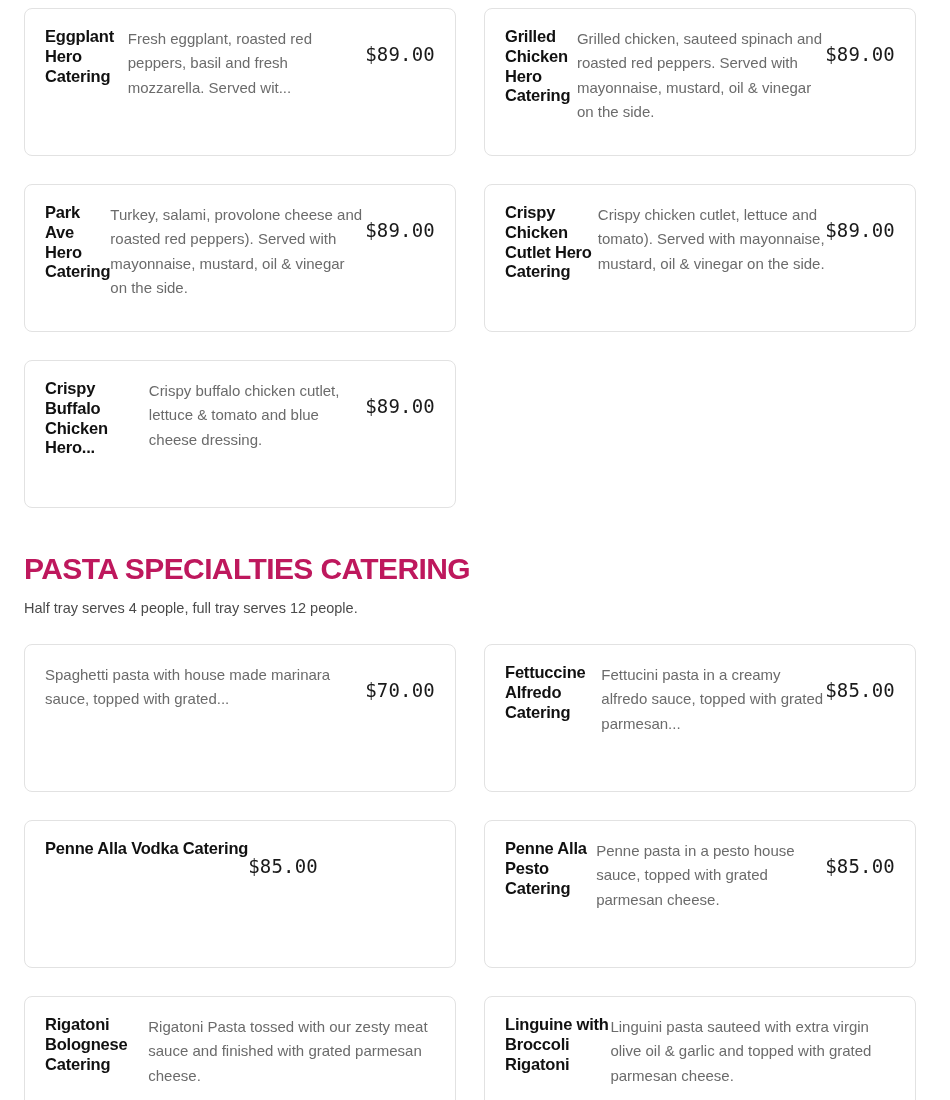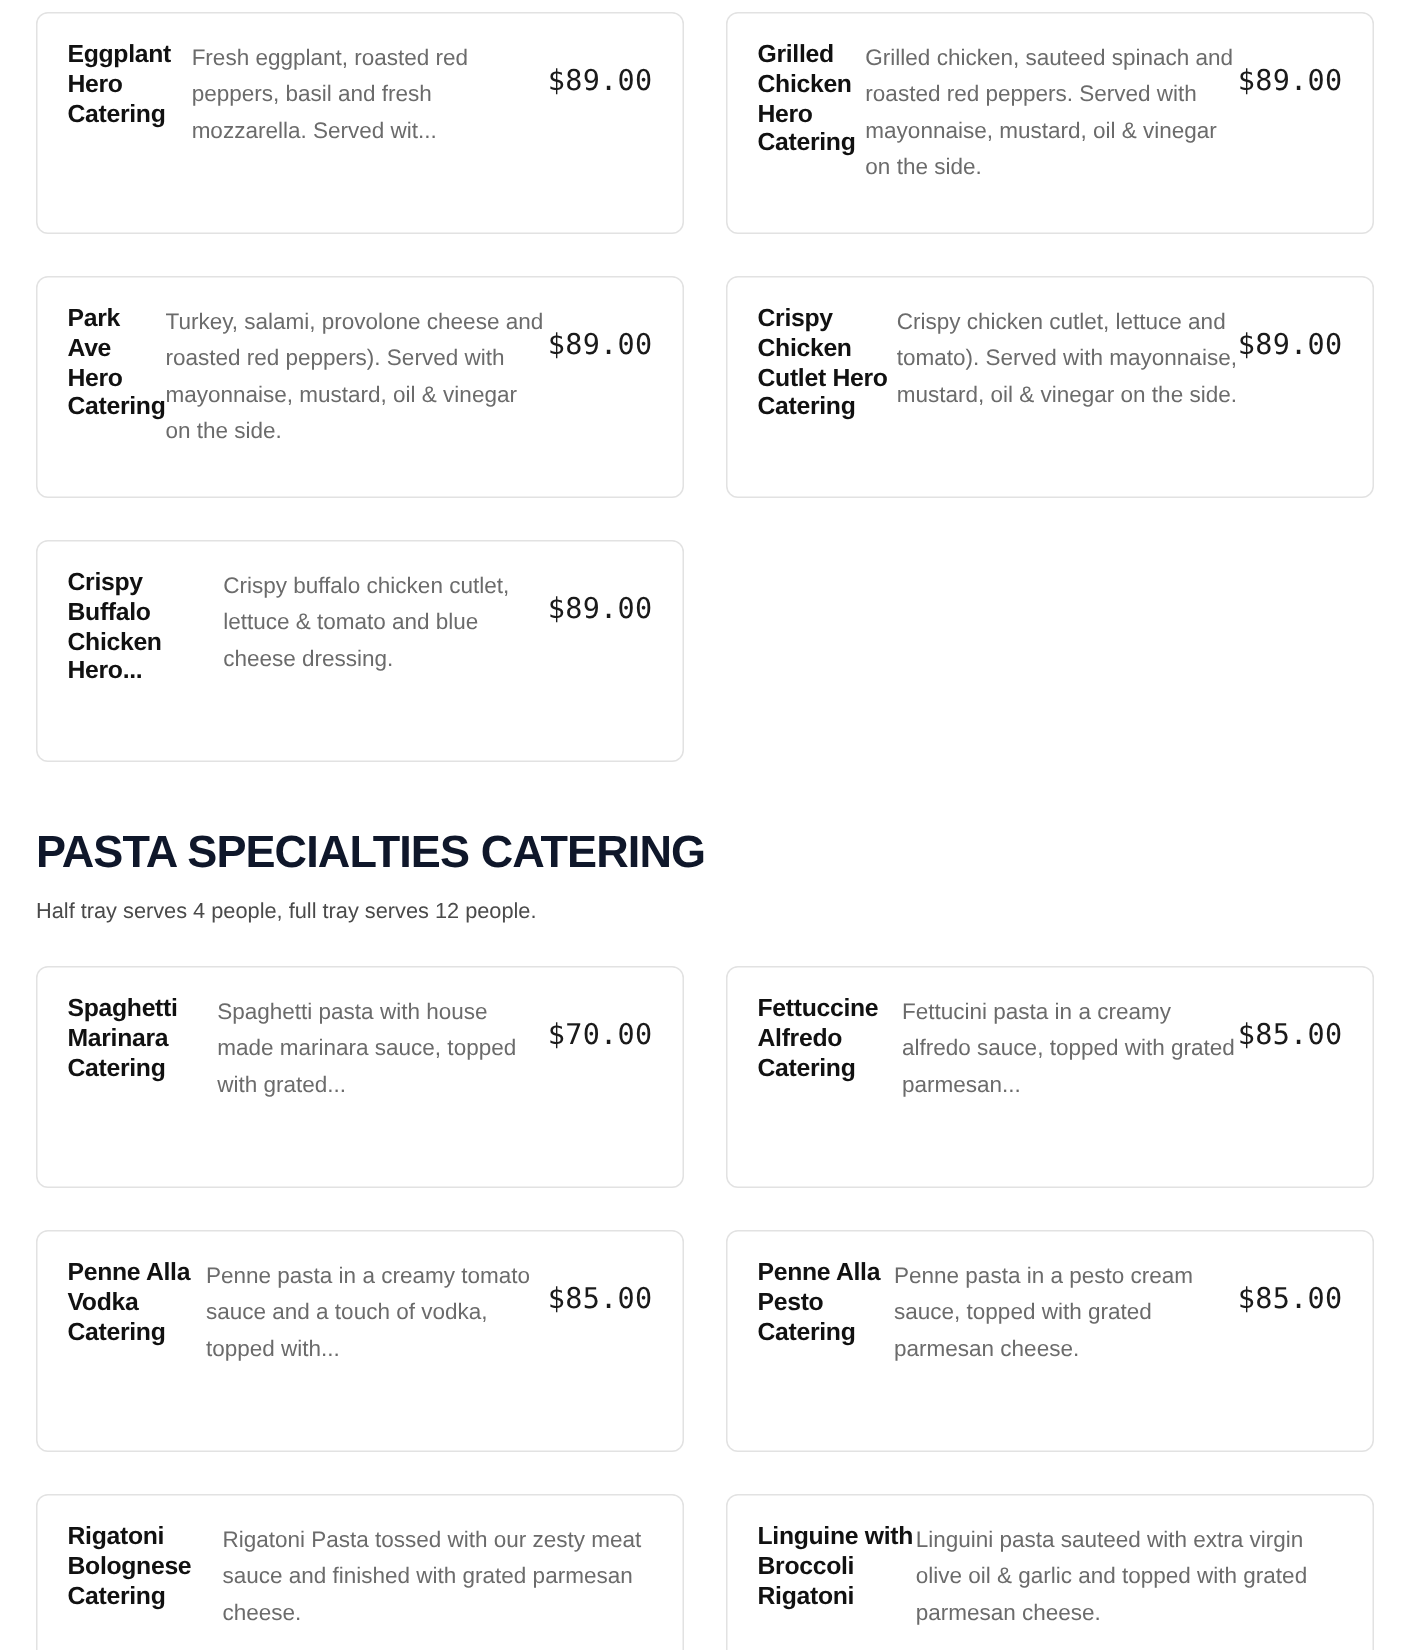--- a/index.html
+++ b/index.html
@@ -59,21 +59,21 @@
     letter-spacing: 0.2px;
   }
   .card.tall { min-height: 152px; }
   .section-head {
     margin: 44px 0 0 0;
   }
   .section-title {
     font-size: 30px;
     font-weight: bold;
     letter-spacing: -0.6px;
-    color: #0f172a;
+    color: #be185d;
     margin: 0;
     text-transform: uppercase;
   }
   .section-sub {
     font-size: 14.5px;
     color: #4a4a4a;
     margin: 14px 0 0 0;
   }
   .section-gap { height: 28px; }
   .spacer-top { height: 8px; }
@@ -124,40 +124,38 @@
   <div class="section-head">
     <h2 class="section-title">PASTA SPECIALTIES CATERING</h2>
     <p class="section-sub">Half tray serves 4 people, full tray serves 12 people.</p>
   </div>
 
   <div class="section-gap"></div>
 
   <div class="grid">
 
     <div class="card">
-      <div class="card-title">Spaghetti Marinara Catering</div>
       <div class="card-desc">Spaghetti pasta with house made marinara sauce, topped with grated...</div>
       <div class="card-price">$70.00</div>
     </div>
 
     <div class="card">
       <div class="card-title">Fettuccine Alfredo Catering</div>
       <div class="card-desc">Fettucini pasta in a creamy alfredo sauce, topped with grated parmesan...</div>
       <div class="card-price">$85.00</div>
     </div>
 
     <div class="card">
       <div class="card-title">Penne Alla Vodka Catering</div>
-      <div class="card-desc">Penne pasta in a creamy tomato sauce and a touch of vodka, topped with...</div>
       <div class="card-price">$85.00</div>
     </div>
 
     <div class="card">
       <div class="card-title">Penne Alla Pesto Catering</div>
-      <div class="card-desc">Penne pasta in a pesto cream sauce, topped with grated parmesan cheese.</div>
+      <div class="card-desc">Penne pasta in a pesto house sauce, topped with grated parmesan cheese.</div>
       <div class="card-price">$85.00</div>
     </div>
 
     <div class="card tall">
       <div class="card-title">Rigatoni Bolognese Catering</div>
       <div class="card-desc">Rigatoni Pasta tossed with our zesty meat sauce and finished with grated parmesan cheese.</div>
       <div class="card-price"></div>
     </div>
 
     <div class="card tall">

